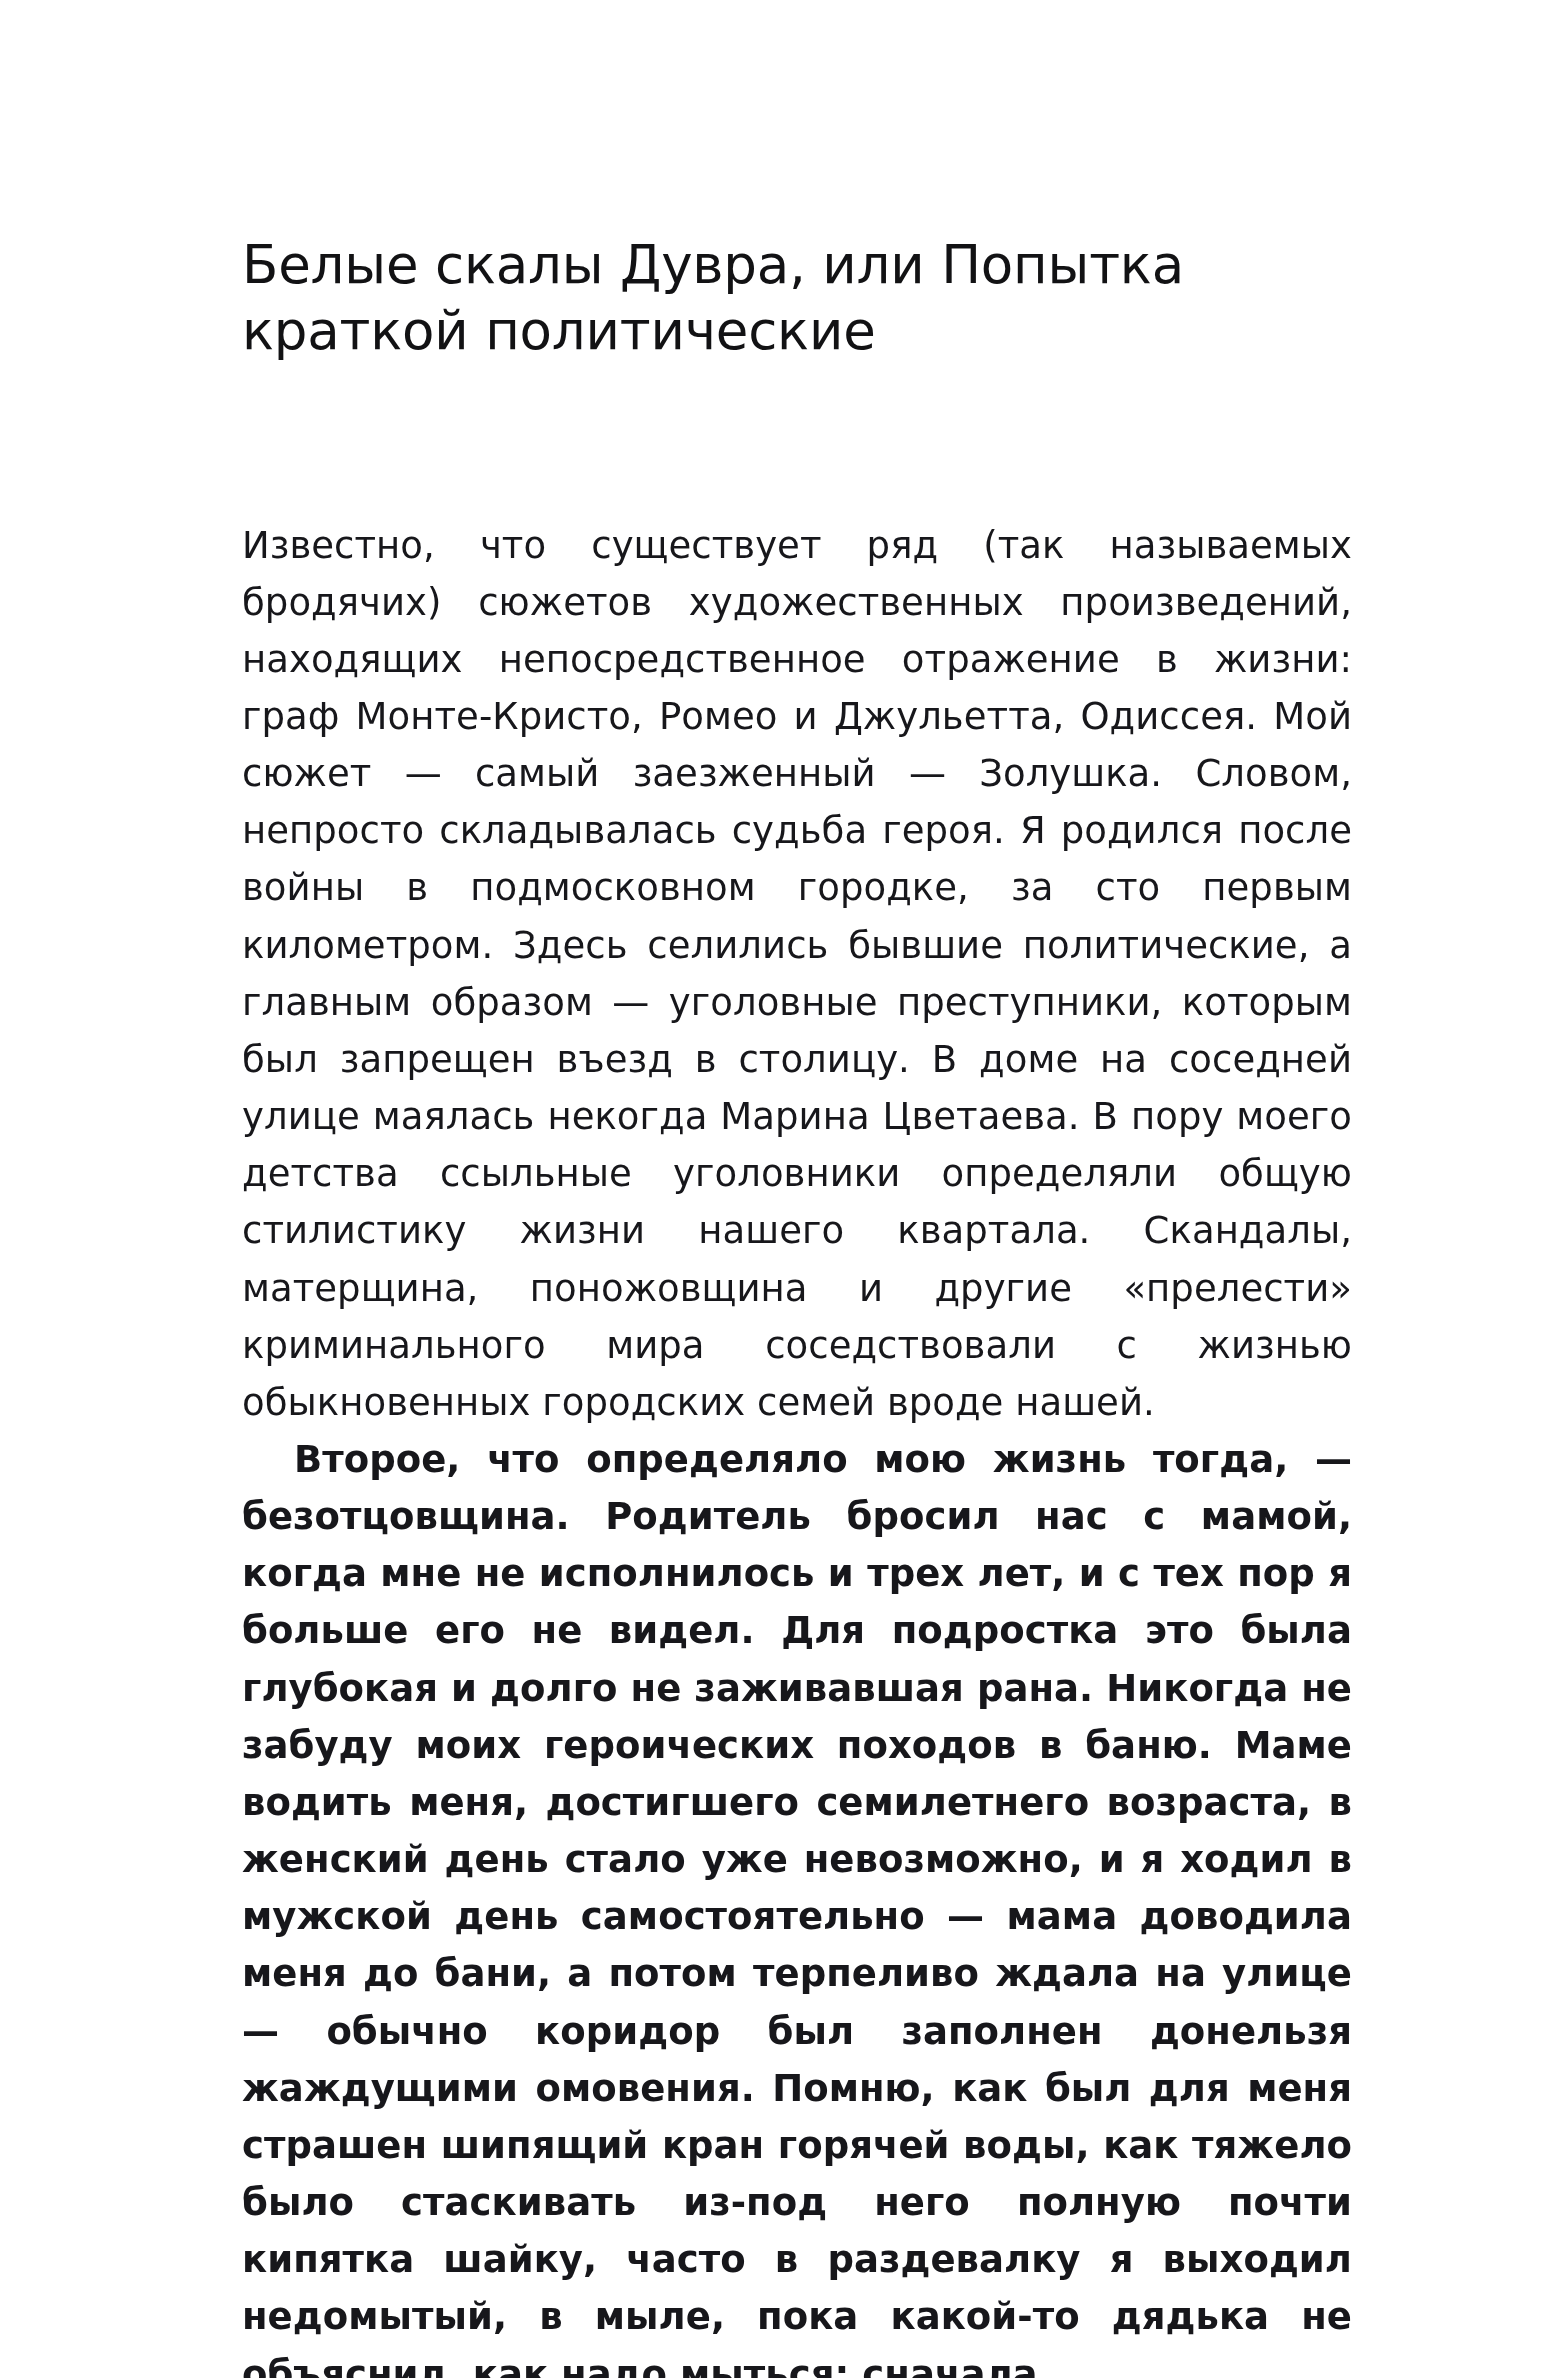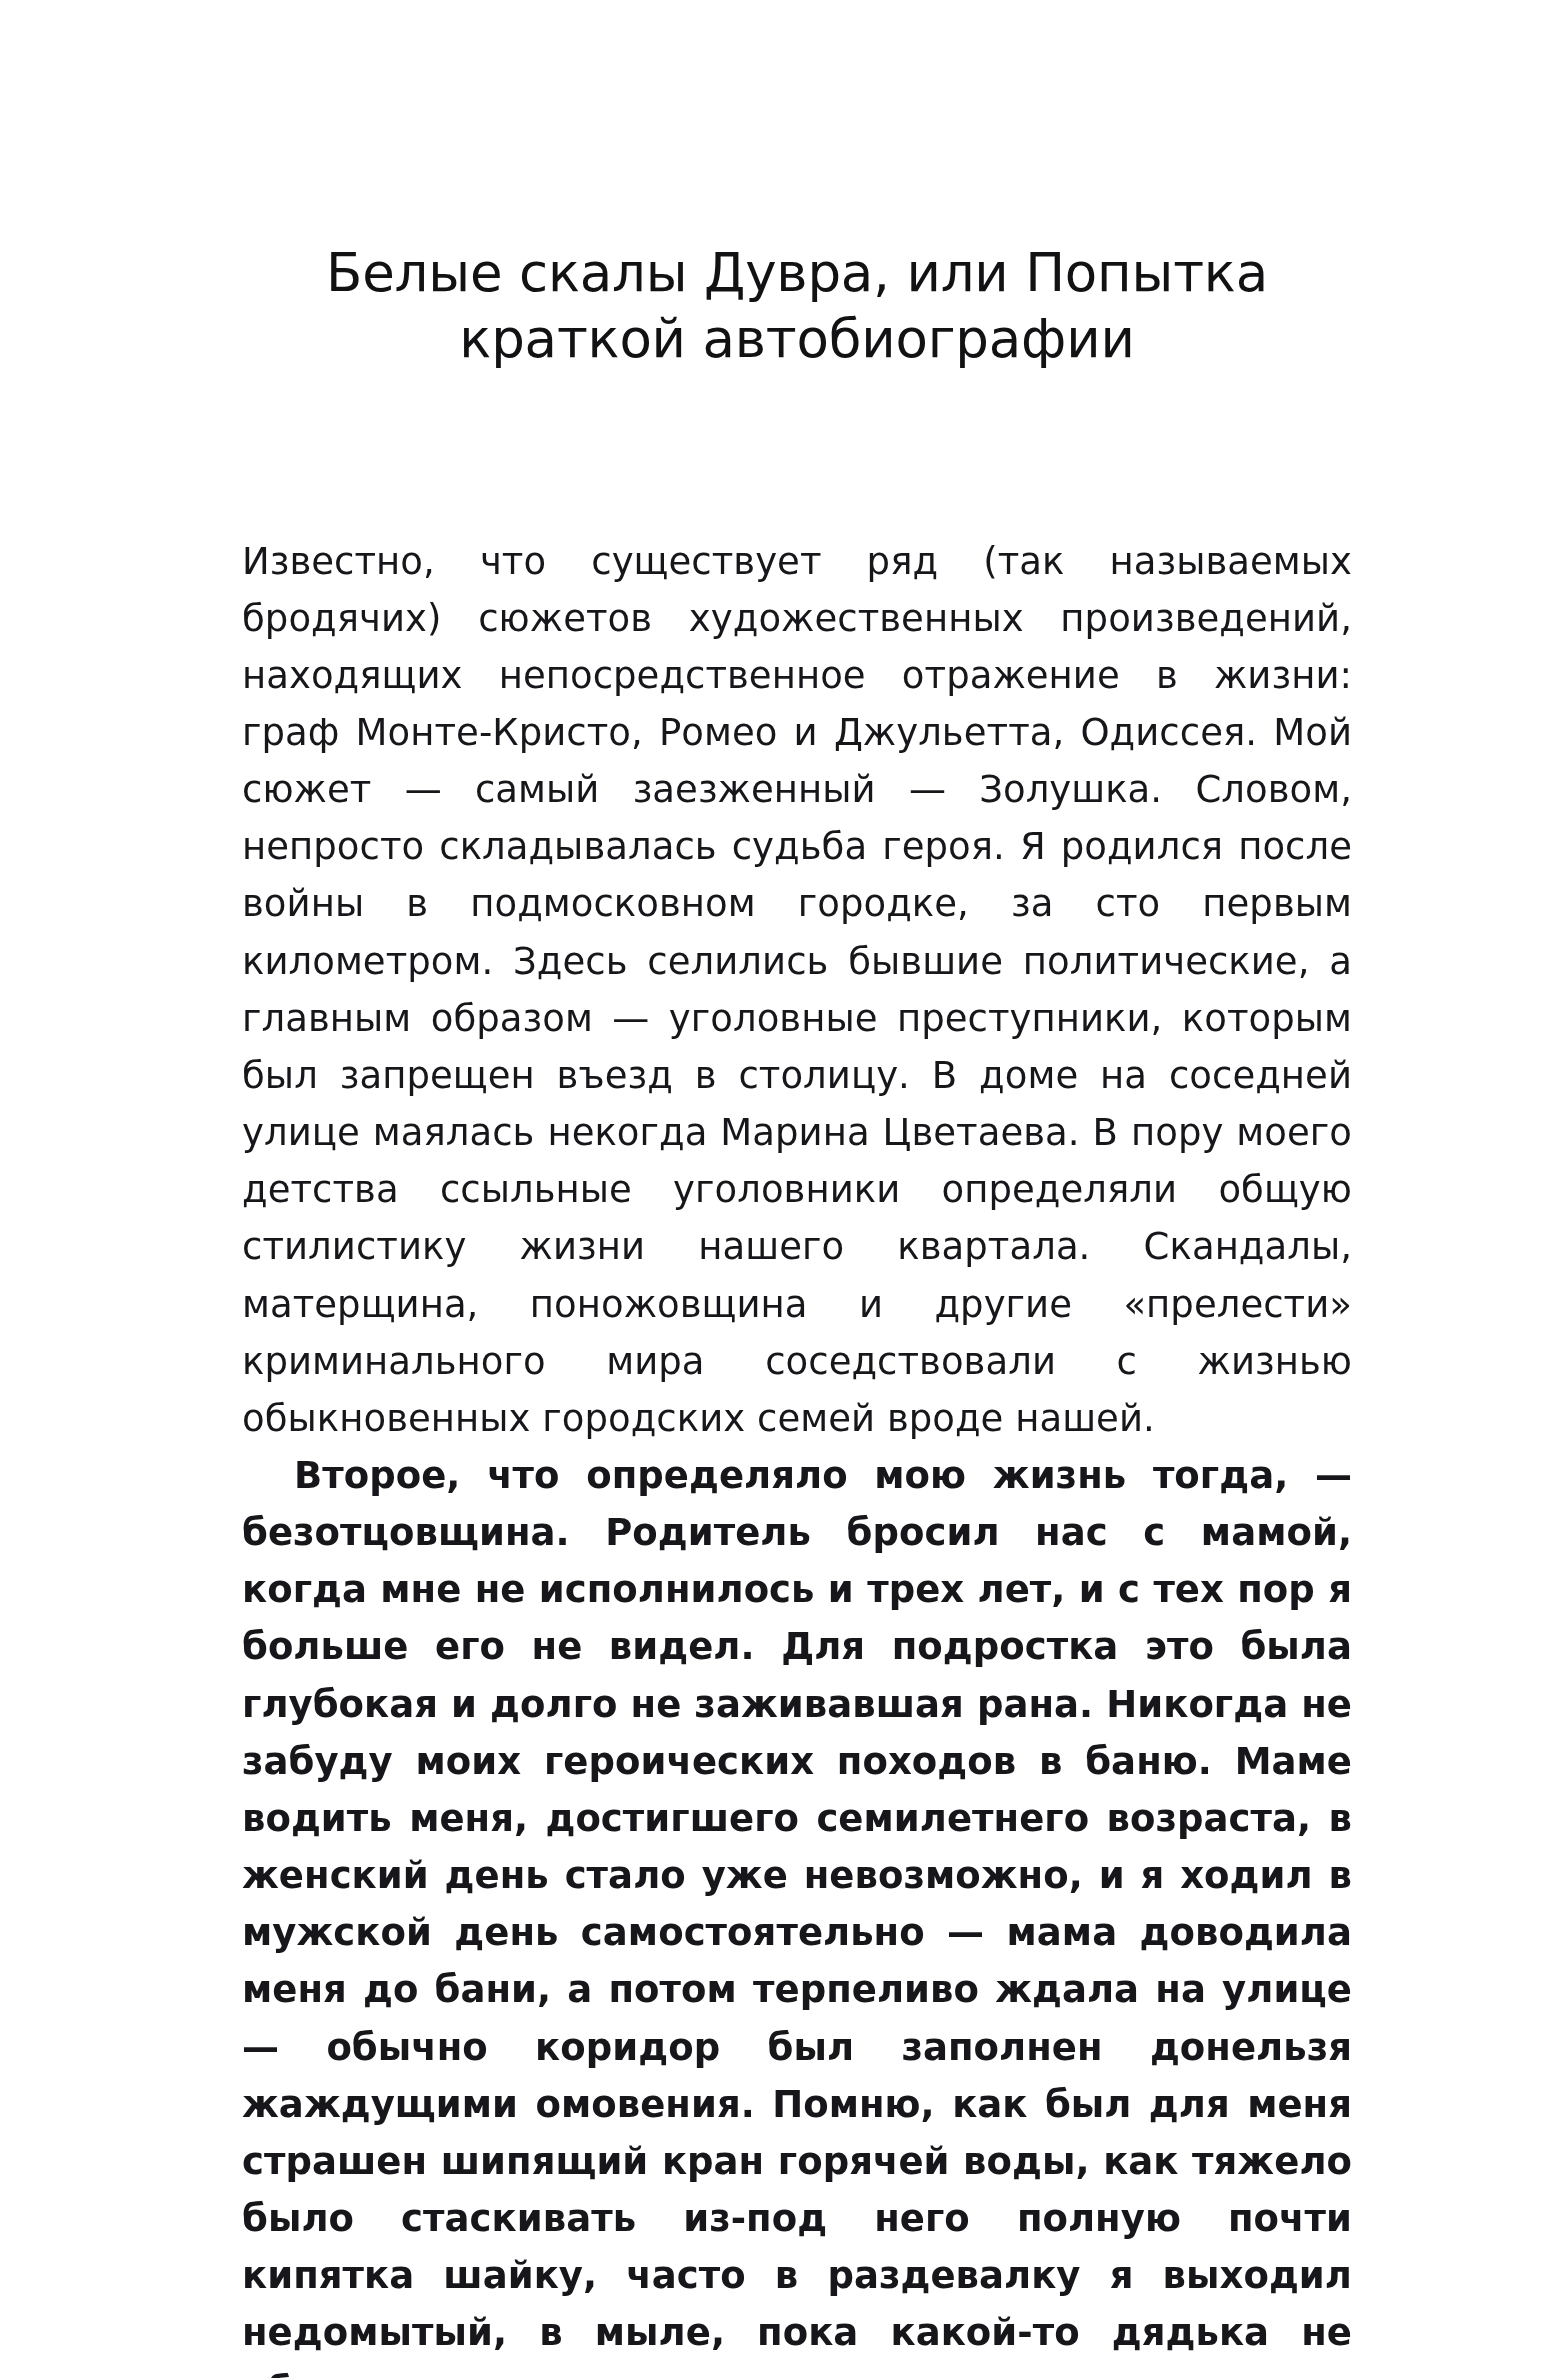--- a/index.html
+++ b/index.html
@@ -22,27 +22,26 @@
     background: #ffffff;
     overflow: hidden;
   }
   .content {
     position: absolute;
     left: 242px;
     top: 0;
     width: 1110px;
   }
   .chapter-title {
-    margin: 8px;
+    margin: 0;
     padding-top: 232px;
     font-family: "DejaVu Sans", sans-serif;
     font-weight: 400;
     font-size: 53px;
     line-height: 1.25;
-    text-align: center;
     color: #121214;
     letter-spacing: -0.2px;
   }
   .chapter-title .line {
     display: block;
   }
   .body-text {
     margin: 0;
     padding-top: 152px;
     font-size: 37px;
@@ -70,21 +69,21 @@
 </style>
 </head>
 <body>
 
 <div class="page">
 
   <div class="content">
 
     <h1 class="chapter-title">
       <span class="line">Белые скалы Дувра, или Попытка</span>
-      <span class="line">краткой автобиографии</span>
+      <span class="line">краткой политические</span>
     </h1>
 
     <div class="body-text">
       <p>Известно, что существует ряд (так называемых бродячих) сюжетов художественных произведений, находящих непосредственное отражение в жизни: граф Монте-Кристо, Ромео и Джульетта, Одиссея. Мой сюжет — самый заезженный — Золушка. Словом, непросто складывалась судьба героя. Я родился после войны в подмосковном городке, за сто первым километром. Здесь селились бывшие политические, а главным образом — уголовные преступники, которым был запрещен въезд в столицу. В доме на соседней улице маялась некогда Марина Цветаева. В пору моего детства ссыльные уголовники определяли общую стилистику жизни нашего квартала. Скандалы, матерщина, поножовщина и другие «прелести» криминального мира соседствовали с жизнью обыкновенных городских семей вроде нашей.</p>
       <p class="indent">Второе, что определяло мою жизнь тогда, — безотцовщина. Родитель бросил нас с мамой, когда мне не исполнилось и трех лет, и с тех пор я больше его не видел. Для подростка это была глубокая и долго не заживавшая рана. Никогда не забуду моих героических походов в баню. Маме водить меня, достигшего семилетнего возраста, в женский день стало уже невозможно, и я ходил в мужской день самостоятельно — мама доводила меня до бани, а потом терпеливо ждала на улице — обычно коридор был заполнен донельзя жаждущими омовения. Помню, как был для меня страшен шипящий кран горячей воды, как тяжело было стаскивать из-под него полную почти кипятка шайку, часто в раздевалку я выходил недомытый, в мыле, пока какой-то дядька не объяснил, как надо мыться: сначала</p>
     </div>
 
   </div>
 
 

